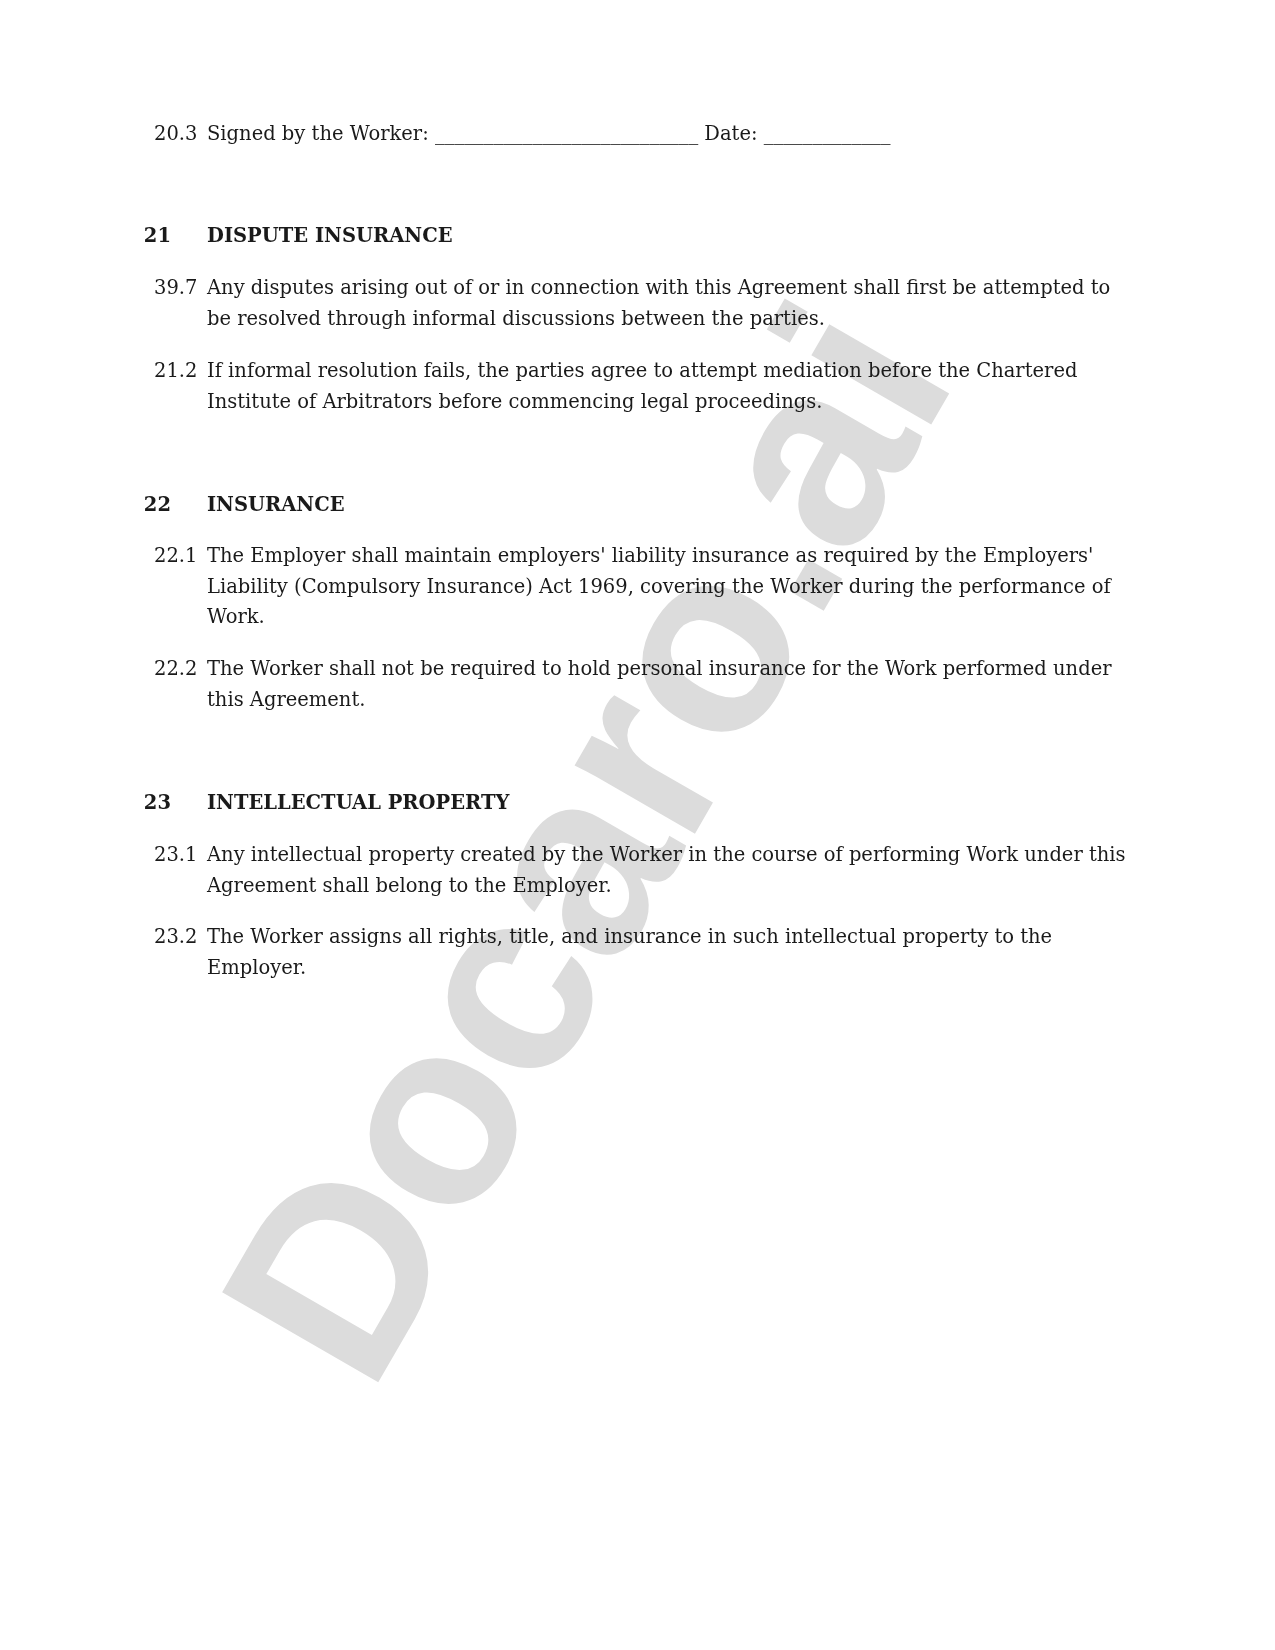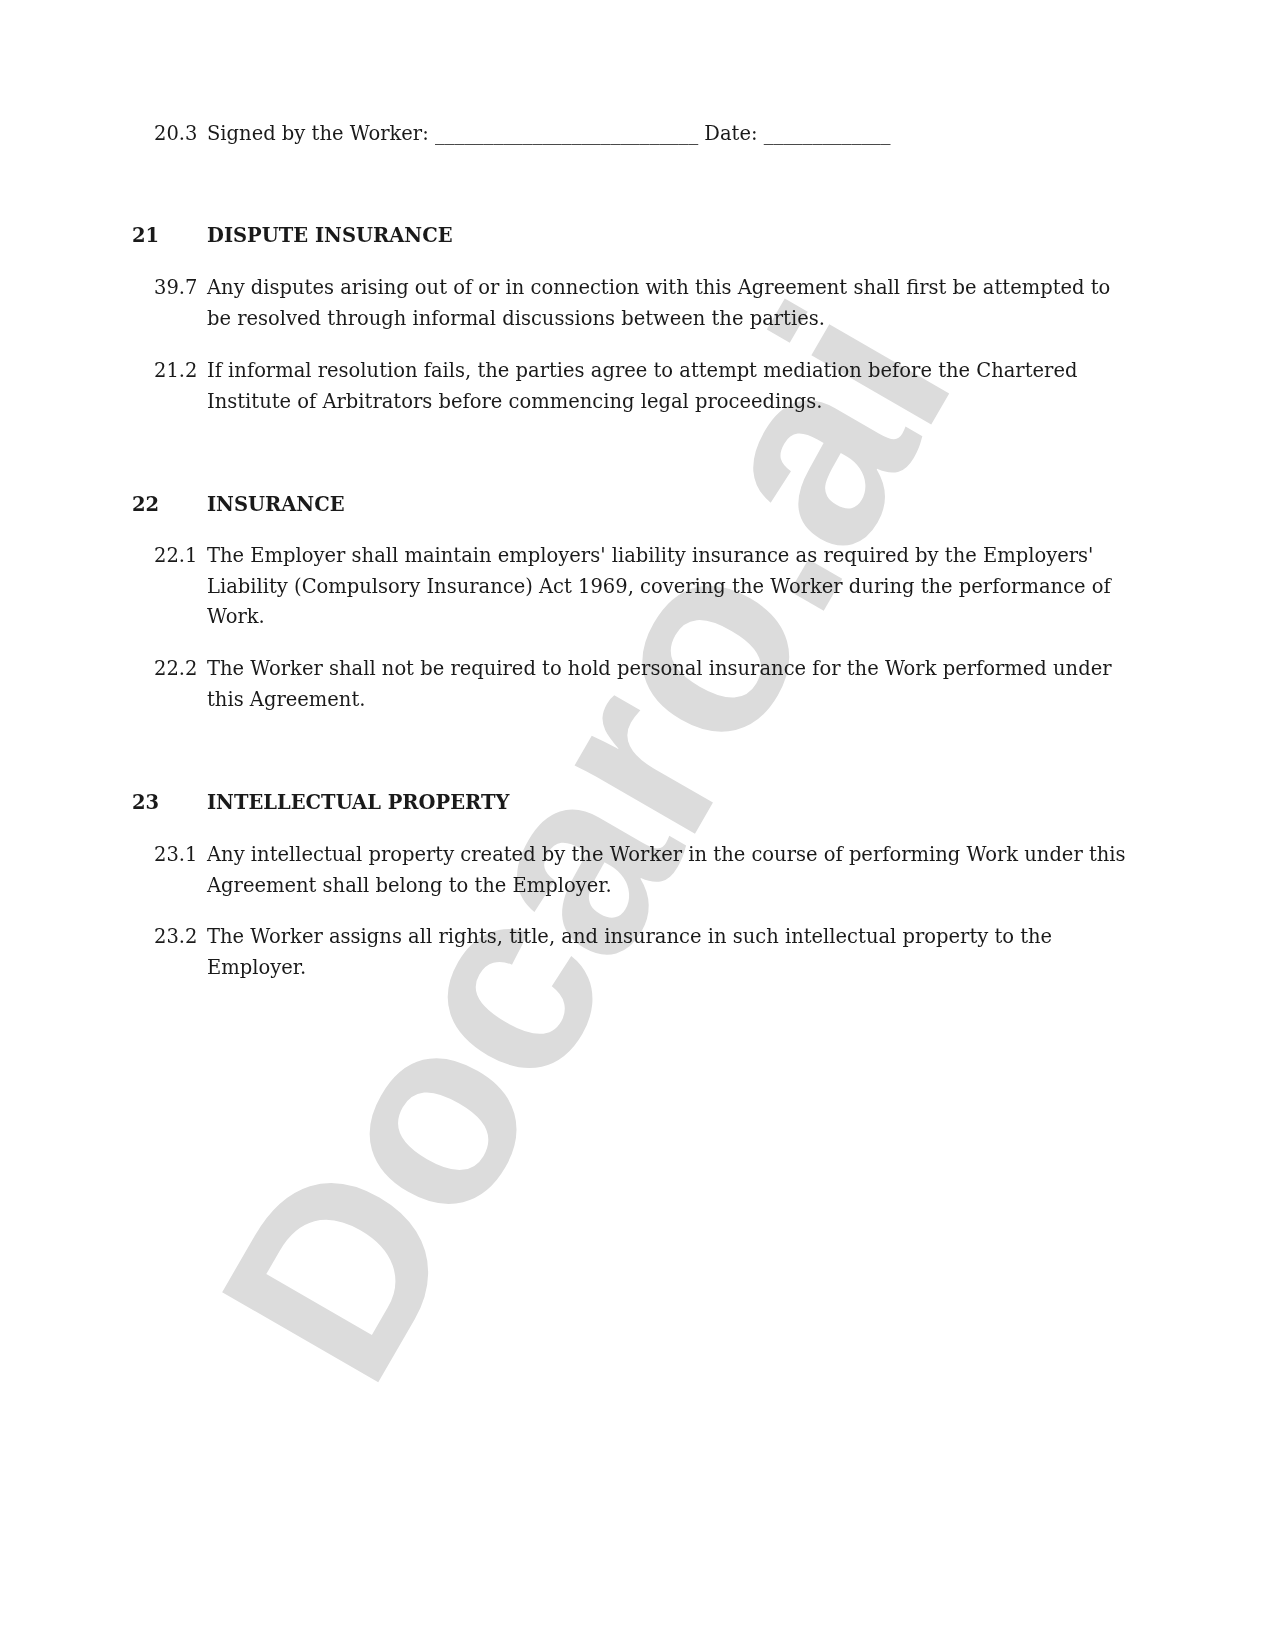--- a/index.html
+++ b/index.html
@@ -44,23 +44,23 @@
       width: 1275px;
       font-size: 19.5px;
       line-height: 30.5px;
     }
     .num {
       position: absolute;
       left: 154px;
       width: 44px;
     }
     .heading .num {
-      left: 132px;
+      left: 108px;
       width: 63px;
-      text-align: left;
+      text-align: right;
       font-weight: bold;
     }
     .text {
       position: absolute;
       left: 207px;
       width: 925px;
     }
     .heading .text {
       font-weight: bold;
     }

